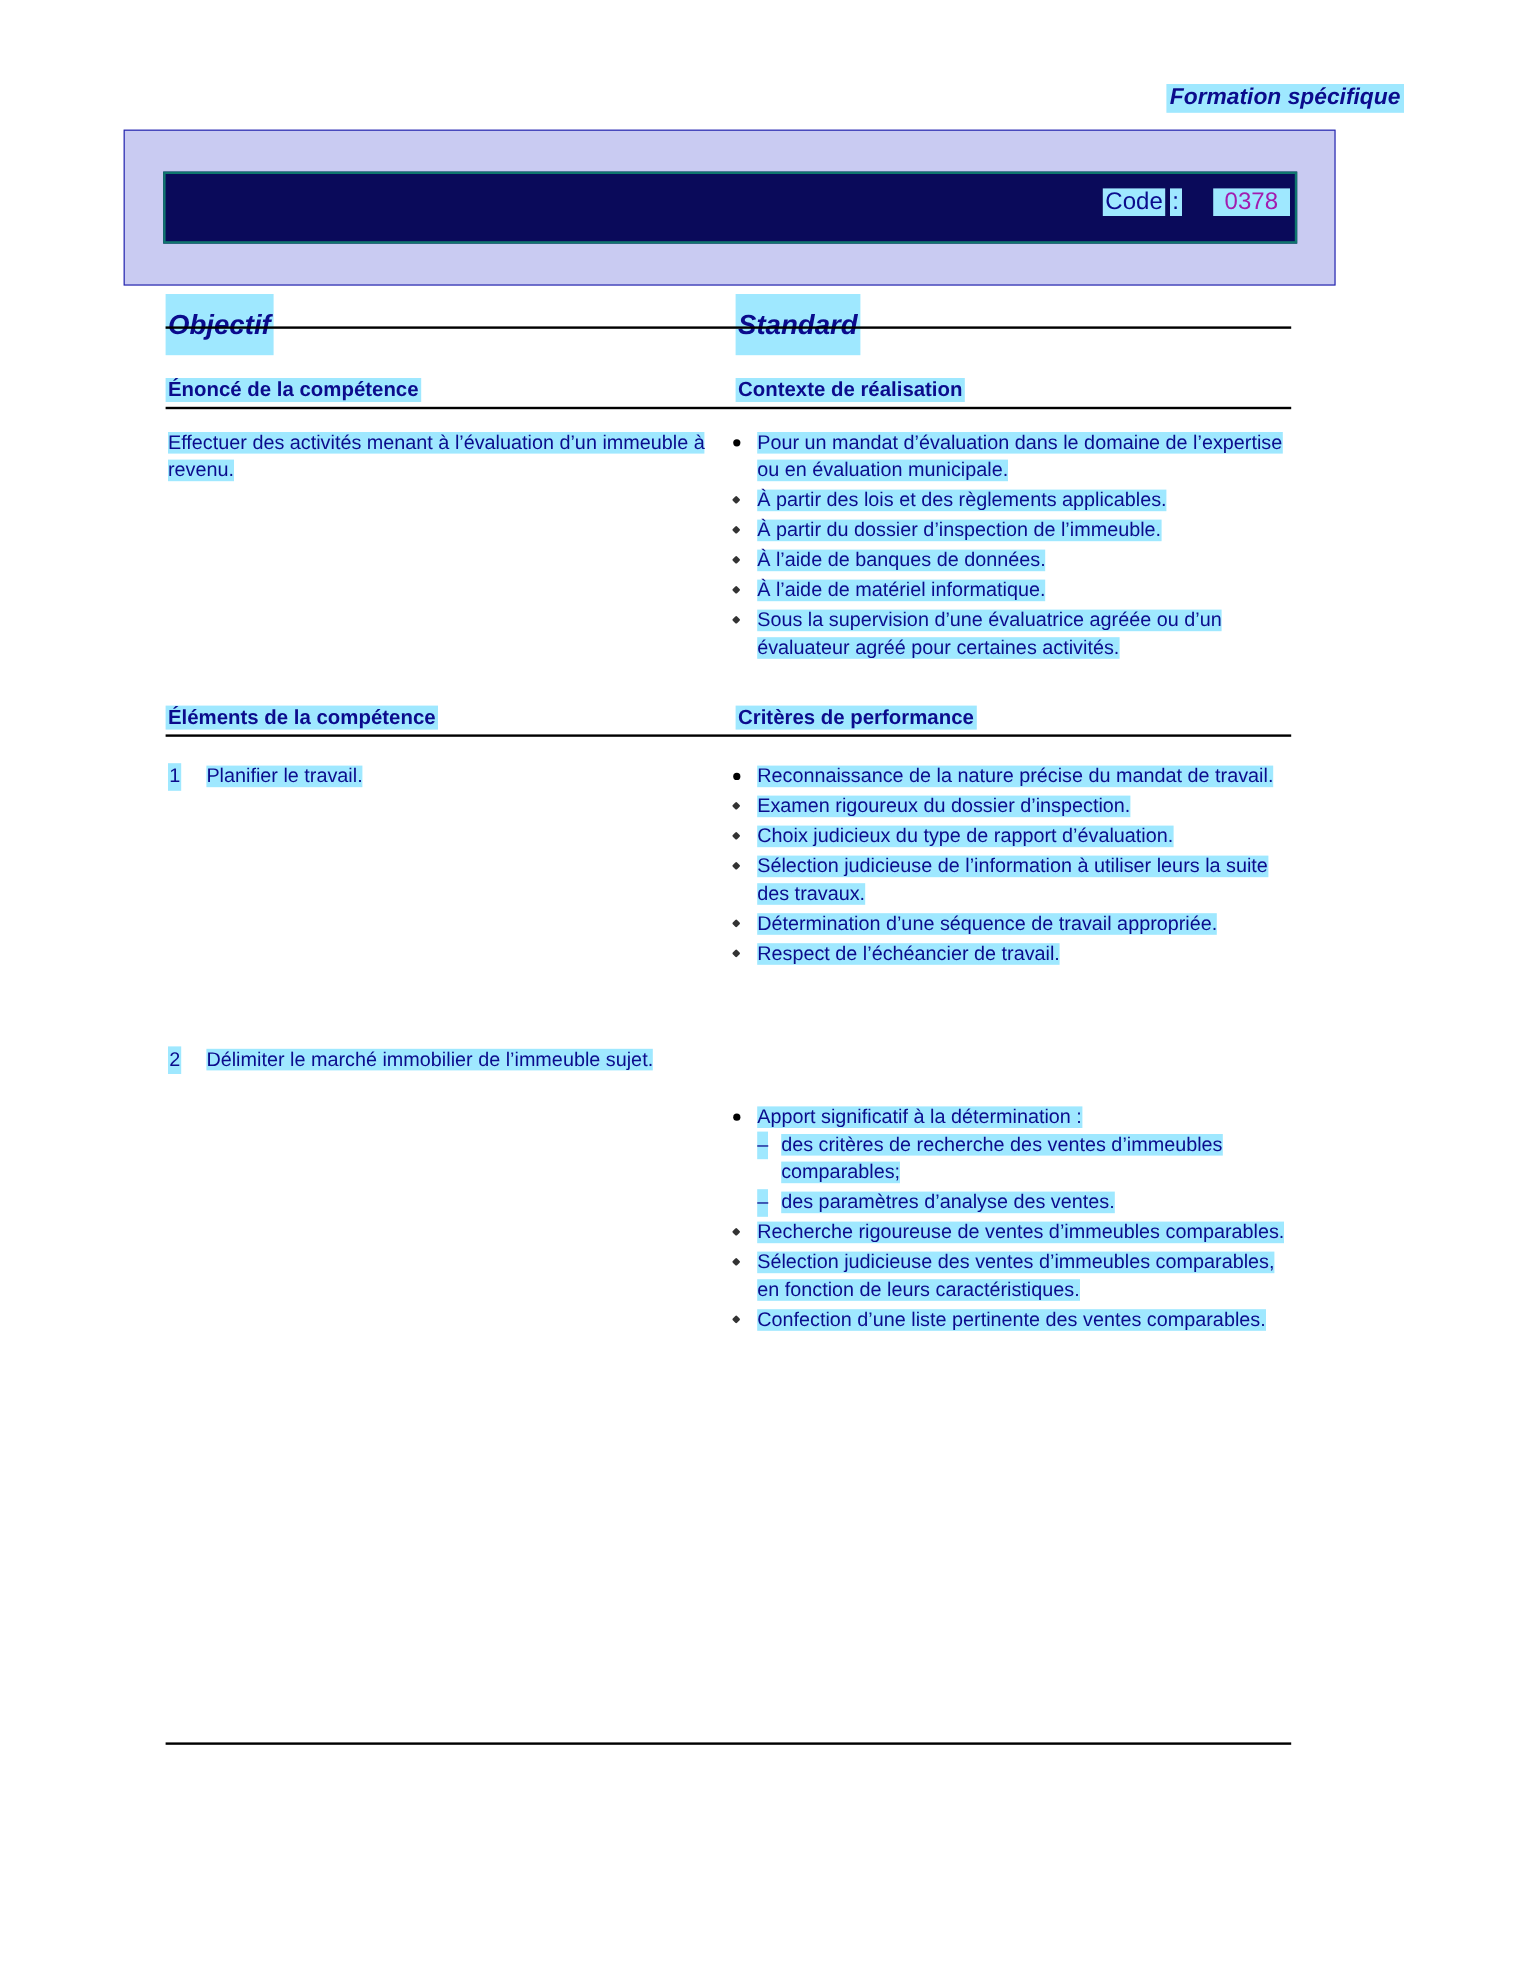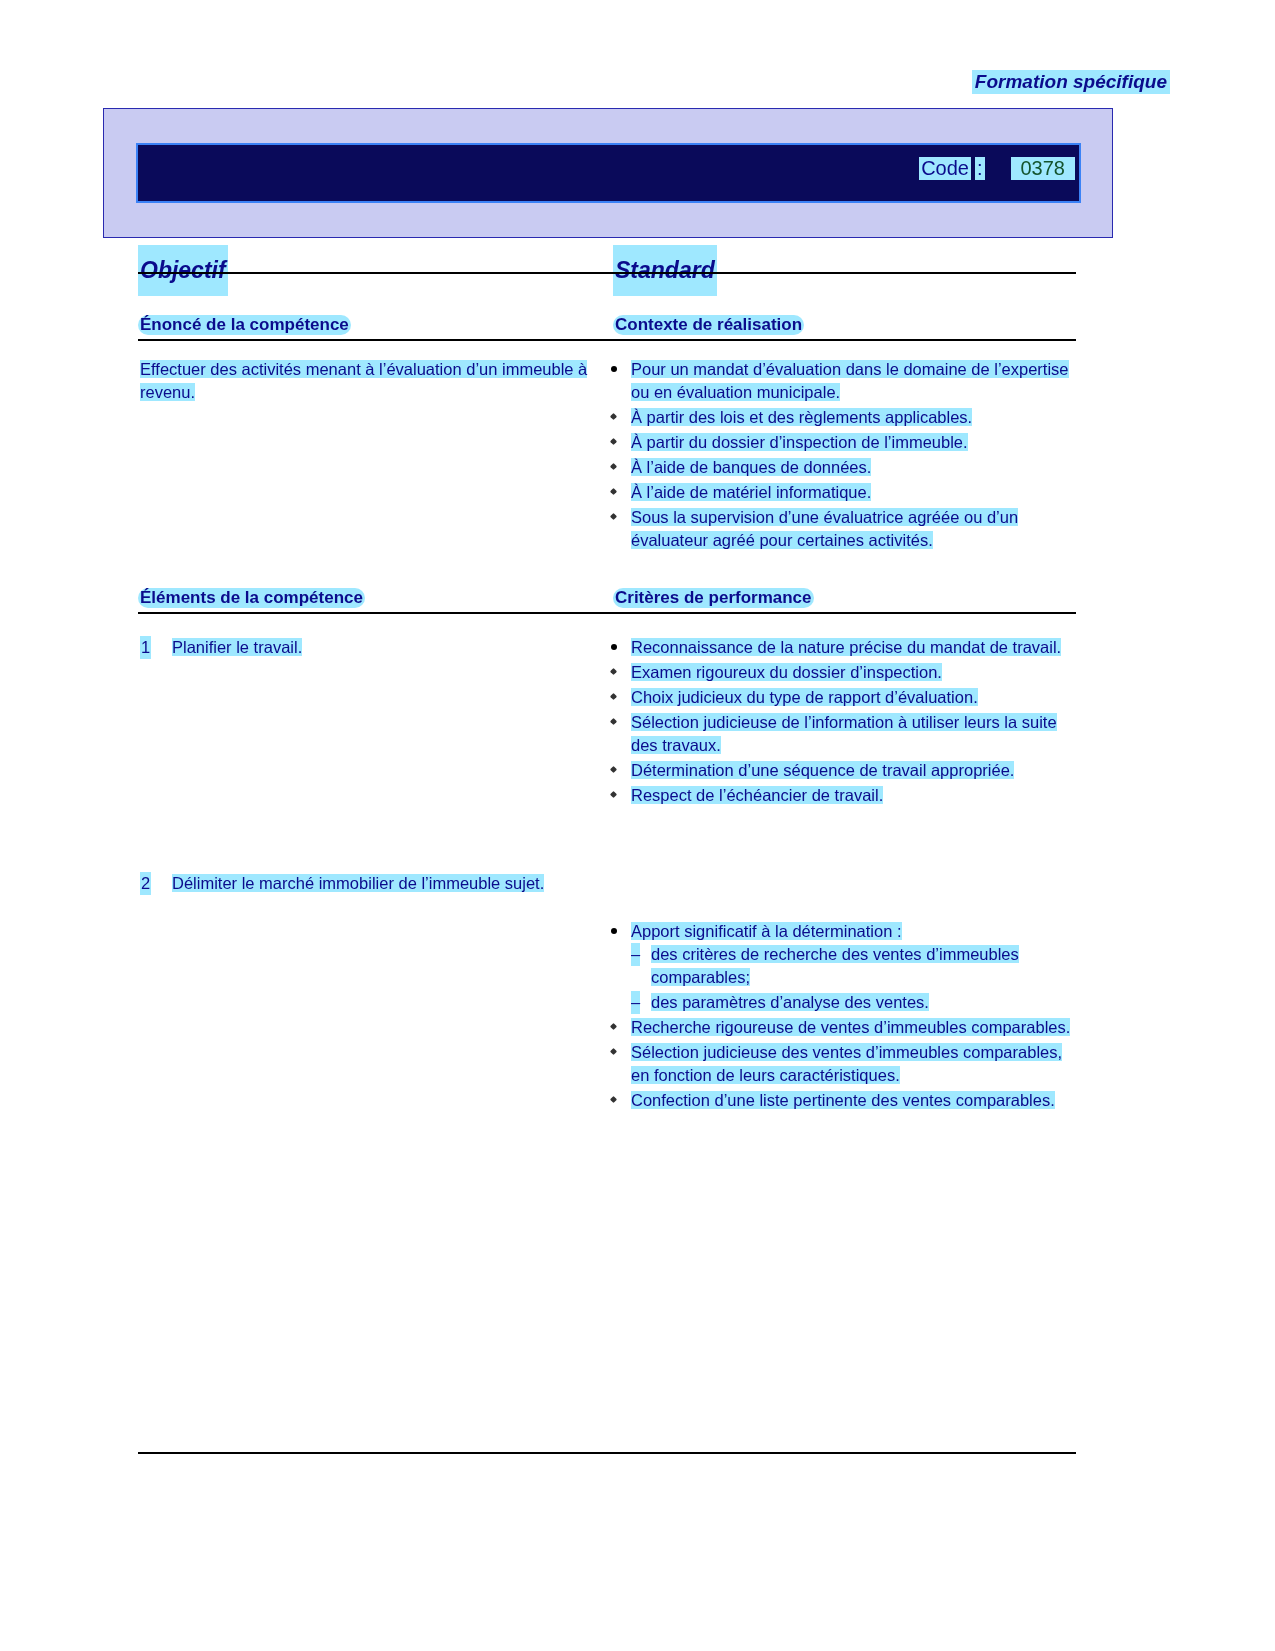--- a/index.html
+++ b/index.html
@@ -45,21 +45,21 @@
     border: 1px solid #2a2ab0;
     box-sizing: border-box;
   }
   .banner-inner {
     position: absolute;
     left: 32px;
     top: 34px;
     width: 945px;
     height: 60px;
     background: #0a0a5a;
-    border: 2px solid #3b82f6;
+    border: 2px solid #0f766e;
     box-sizing: border-box;
   }
   .code-wrap {
     position: absolute;
     right: 4px;
     top: 12px;
     display: flex;
     align-items: baseline;
     gap: 4px;
   }
@@ -70,21 +70,21 @@
     padding: 0 2px;
   }
   .code-colon {
     font-size: 20px;
     color: #0b0b8c;
     background: #9fe8ff;
     padding: 0 2px;
   }
   .code-value {
     font-size: 20px;
-    color: #14532d;
+    color: #a21caf;
     background: #9fe8ff;
     padding: 0 10px;
     margin-left: 22px;
   }
 
   
   .os-row {
     position: absolute;
     left: 138px;
     top: 245px;
@@ -118,21 +118,20 @@
   }
   .sec-head .left-h, .sec-head .right-h {
     position: absolute;
     top: 0;
     font-size: 17px;
     font-weight: bold;
     color: #0b0b8c;
     background: #9fe8ff;
     padding: 0 2px;
     white-space: nowrap;
-    border-radius: 10px;
   }
   .sec-head .left-h { left: 0px; }
   .sec-head .right-h { left: 475px; }
   .sec-head .rule {
     position: absolute;
     left: 0;
     top: 24px;
     width: 938px;
     border-bottom: 2px solid #000000;
   }

